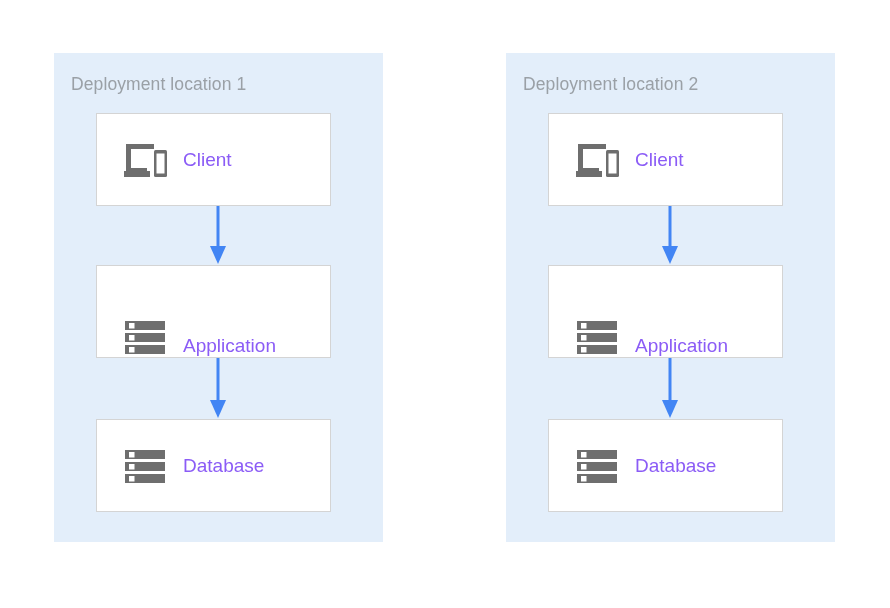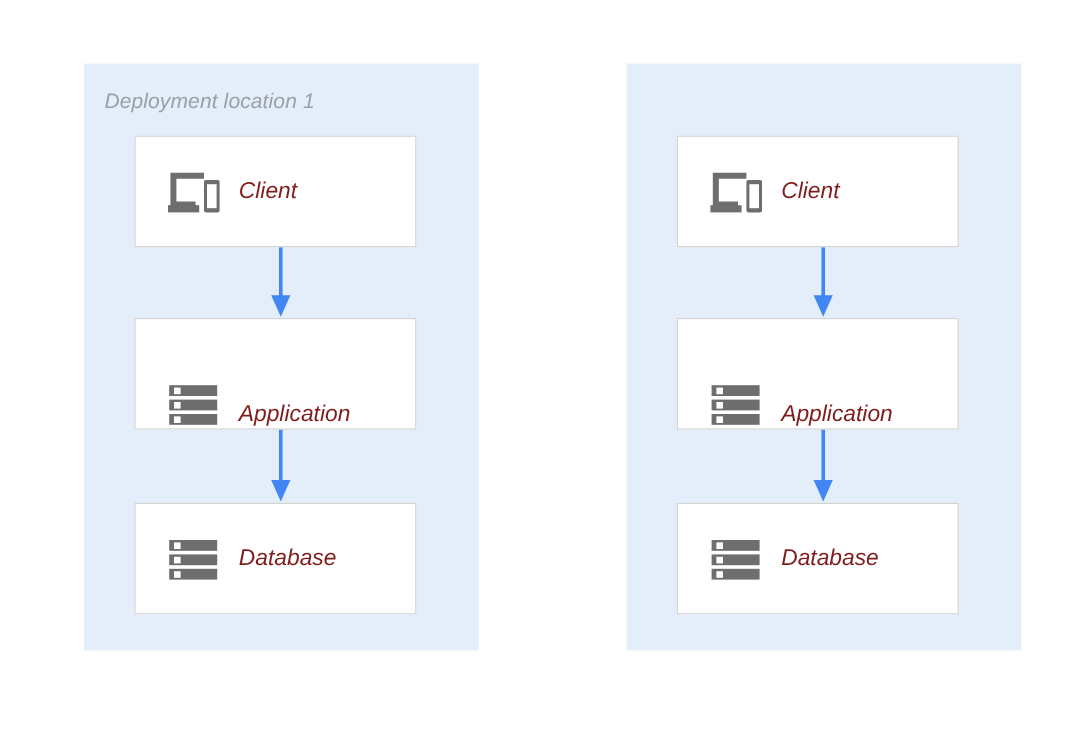--- a/index.html
+++ b/index.html
@@ -10,25 +10,24 @@
     width: 890px;
     height: 608px;
     background: #ffffff;
     font-family: "Liberation Sans", sans-serif;
     overflow: hidden;
     position: relative;
   }
 
   #diagram-canvas {
     position: absolute;
-    left: 16px;
+    left: 0;
     top: 0;
     width: 710px;
     height: 608px;
-    font-style: italic;
   }
 
   .zone {
     position: absolute;
     top: 53px;
     width: 329px;
     height: 489px;
     background: #e3eefa;
   }
   .zone.zone-1 { left: 54px; }
@@ -63,21 +62,21 @@
   .node-icon {
     width: 62px;
     margin-left: 18px;
     flex: 0 0 auto;
     display: flex;
     align-items: center;
     justify-content: center;
   }
   .node-label {
     font-size: 19px;
-    color: #7f1d1d;
+    color: #8b5cf6;
     white-space: nowrap;
     margin-left: 6px;
   }
 
   
   .connector {
     position: absolute;
     left: 153px;
     width: 22px;
   }
@@ -146,20 +145,21 @@
           <rect x="3" y="28" width="40" height="9" fill="#6e6e6e"></rect>
           <rect x="7" y="30" width="5.5" height="5.5" fill="#ffffff"></rect>
         </svg>
       </span>
       <span class="node-label">Database</span>
     </div>
   </div>
 
   <div class="zone zone-2">
 
+    <div class="zone-title">Deployment location 2</div>
 
     <div class="node node-client">
       <span class="node-icon">
         <svg width="48" height="40" viewBox="0 0 48 40" aria-hidden="true">
           <path d="M4 4 H32 V9 H9 V28 H25 V33 H4 Z" fill="#6e6e6e"></path>
           <rect x="2" y="31" width="26" height="6" fill="#6e6e6e"></rect>
           <rect x="32" y="10" width="13" height="27" rx="1.5" fill="#6e6e6e"></rect>
           <rect x="34.5" y="13.5" width="8" height="20" fill="#ffffff"></rect>
         </svg>
       </span>

